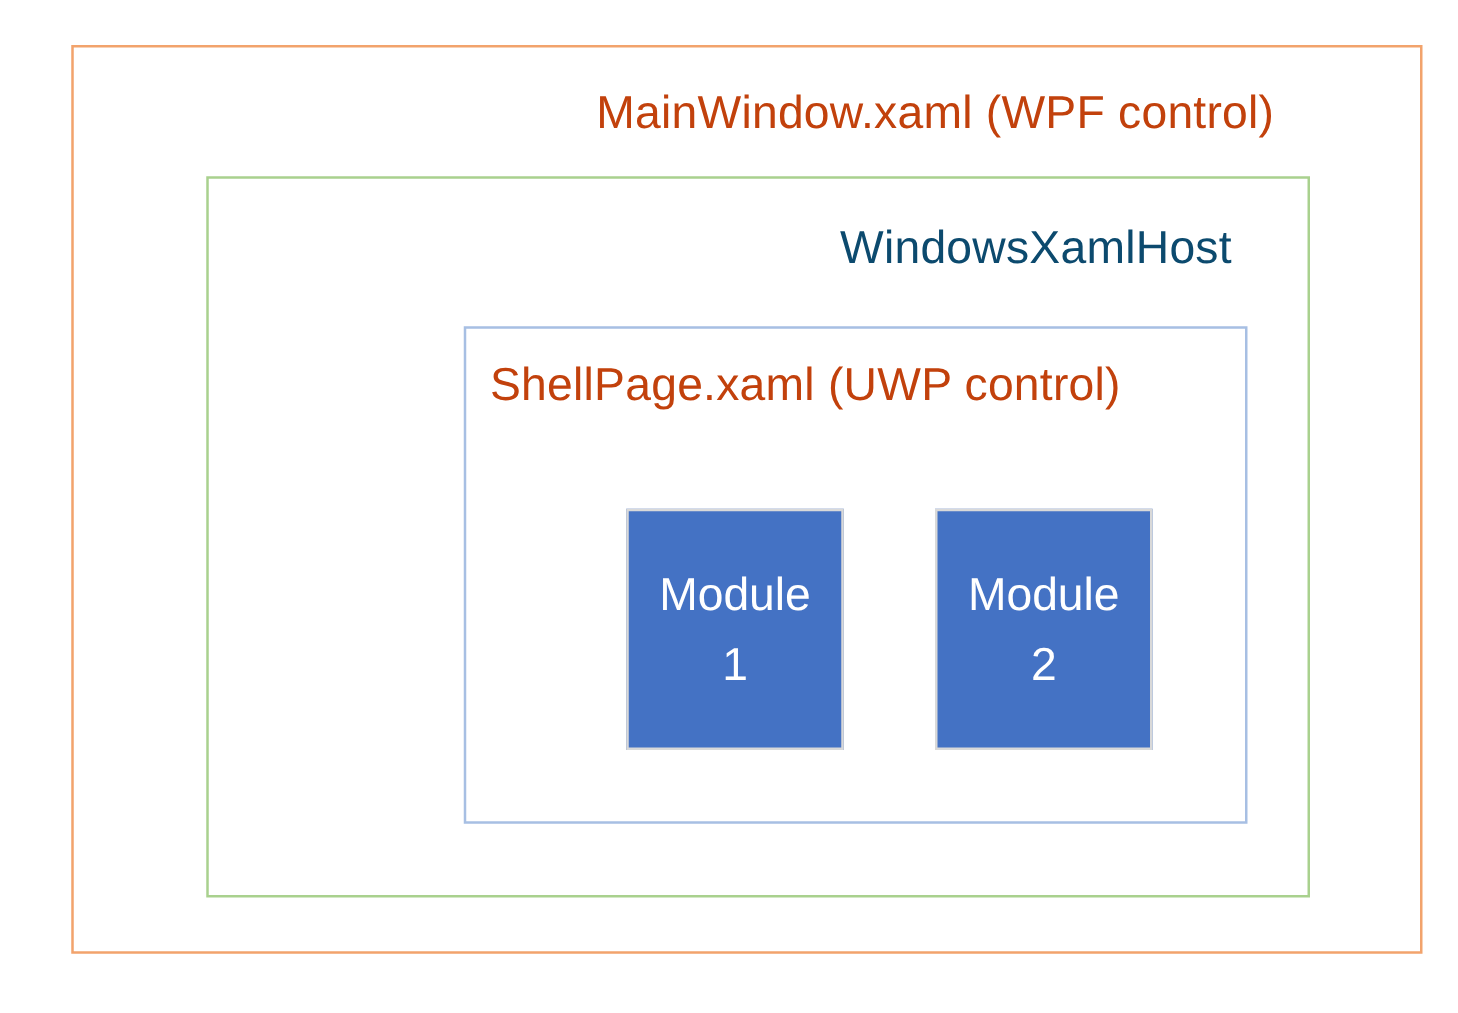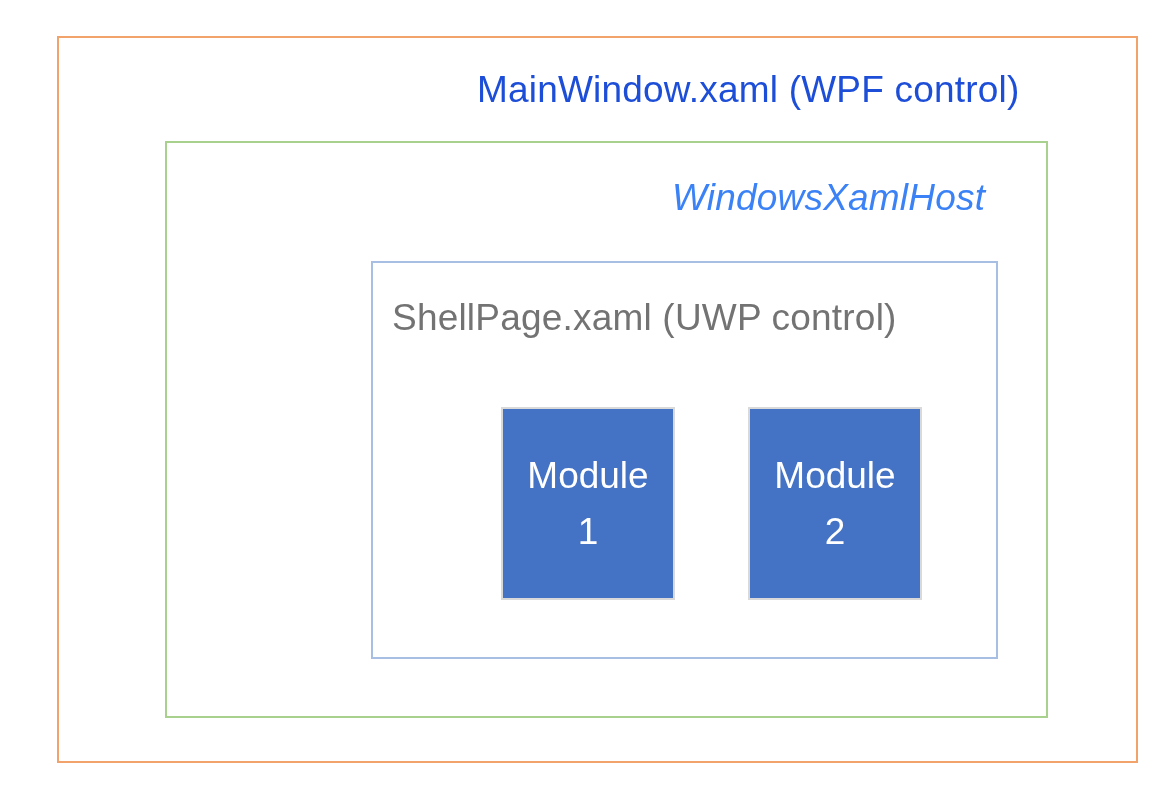--- a/index.html
+++ b/index.html
@@ -44,32 +44,31 @@
   .label {
     position: absolute;
     font-size: 37px;
     line-height: 1.1;
     white-space: nowrap;
     letter-spacing: 0.2px;
   }
   .label-outer {
     left: 477px;
     top: 70px;
-    color: #1d4ed8;
+    color: #c2410c;
   }
   .label-host {
     left: 672px;
     top: 178px;
-    color: #3b82f6;
-    font-style: italic;
+    color: #0c4a6e;
   }
   .label-shell {
     left: 392px;
-    top: 298px;
-    color: #737373;
+    top: 288px;
+    color: #c2410c;
   }
   .module {
     position: absolute;
     top: 407px;
     width: 174px;
     height: 193px;
     background: #4472C4;
     border: 2px solid #D9D9D9;
     box-sizing: border-box;
     display: flex;

